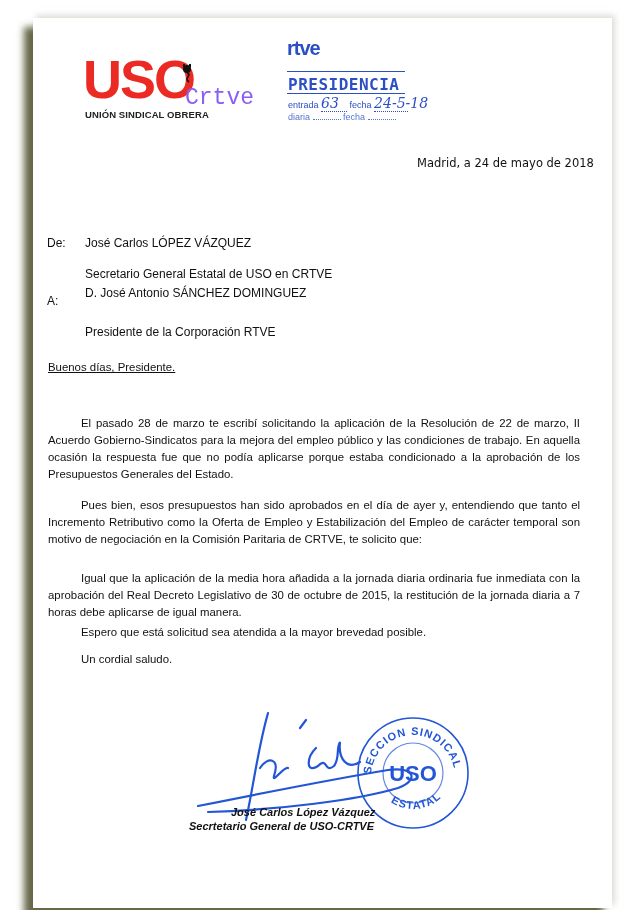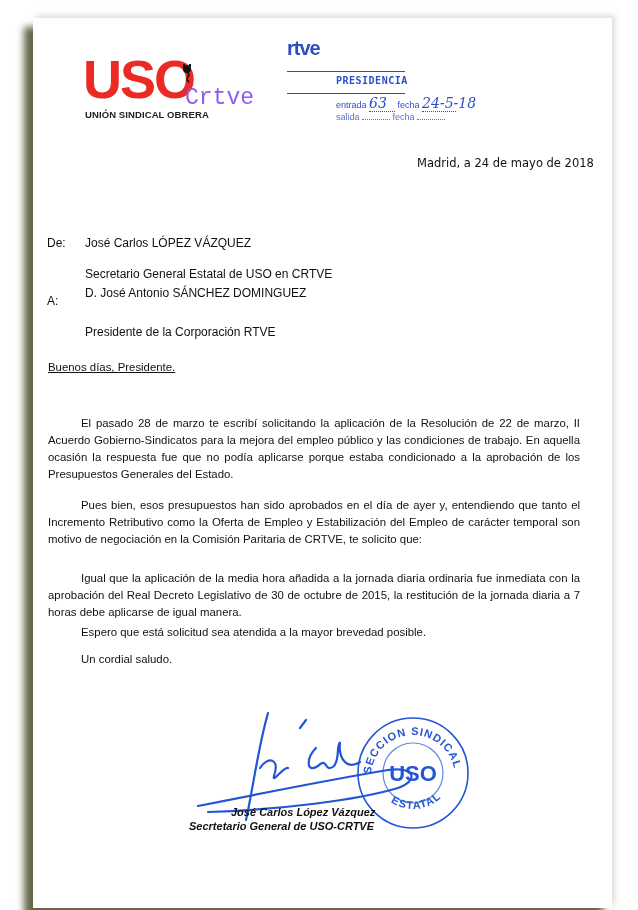--- a/index.html
+++ b/index.html
@@ -31,22 +31,22 @@
   }
   .uso-line2 {
     position: absolute; left: 2px; top: 70px; font-size: 10.5px; font-weight: bold; color: #ec2a24;
     white-space: nowrap;
   }
 
   
   .rtve-stamp { left: 250px; top: 14px; width: 180px; height: 100px; color: #2d4fc6; }
   .rtve-word { position: absolute; left: 4px; top: 0; font-size: 20px; font-weight: bold; letter-spacing: -1px; line-height: 32px; }
   .rtve-rule { position: absolute; left: 4px; width: 118px; border-top: 1.5px solid #2d4fc6; }
-  .rtve-pres { position: absolute; left: 5px; top: 43px; font-family: "DejaVu Sans Mono", monospace; font-size: 10px; font-weight: bold; letter-spacing: 0.5px; margin-left: 48px; }
-  .rtve-row { position: absolute; left: 5px; font-size: 9px; white-space: nowrap; margin-left: 48px; }
+  .rtve-pres { position: absolute; left: 5px; top: 43px; font-family: "DejaVu Sans Mono", monospace; font-size: 16px; font-weight: bold; letter-spacing: 0.5px; }
+  .rtve-row { position: absolute; left: 5px; font-size: 9px; white-space: nowrap; }
   .hand { font-family: "DejaVu Serif", serif; font-style: italic; font-size: 14px; color: #2d4fc6; }
   .dots { display: inline-block; border-bottom: 1px dotted #2d4fc6; }
 
   .date { left: 384px; top: 138px; font-family: "DejaVu Sans", sans-serif; font-size: 11.5px; color: #111; white-space: nowrap; }
 
   .hdr { font-size: 12px; color: #111; white-space: nowrap; }
   .hdr-label { position: absolute; left: 14px; }
   .hdr-val { position: absolute; left: 52px; }
 
   .body-text { font-size: 11.4px; color: #111; line-height: 17px; }
@@ -78,21 +78,21 @@
     <div class="rtve-rule" style="top:39px;"></div>
     <div class="rtve-pres">PRESIDENCIA</div>
     <div class="rtve-rule" style="top:61px;"></div>
     <div class="rtve-row" style="top:63px;">
       <span>entrada</span>
       <span class="dots" style="width:26px;"><span class="hand">63</span></span>
       <span>fecha</span>
       <span class="dots" style="width:34px;"><span class="hand">24-5-18</span></span>
     </div>
     <div class="rtve-row" style="top:80px; opacity:0.8;">
-      <span>salida</span>
+      <span>diaria</span>
       <span class="dots" style="width:28px;"></span>
       <span>fecha</span>
       <span class="dots" style="width:28px;"></span>
     </div>
   </div>
 
   <div class="abs date">Madrid, a  24 de mayo de 2018</div>
 
   <div class="hdr">
     <span class="hdr-label" style="top:218px;">De:</span>

